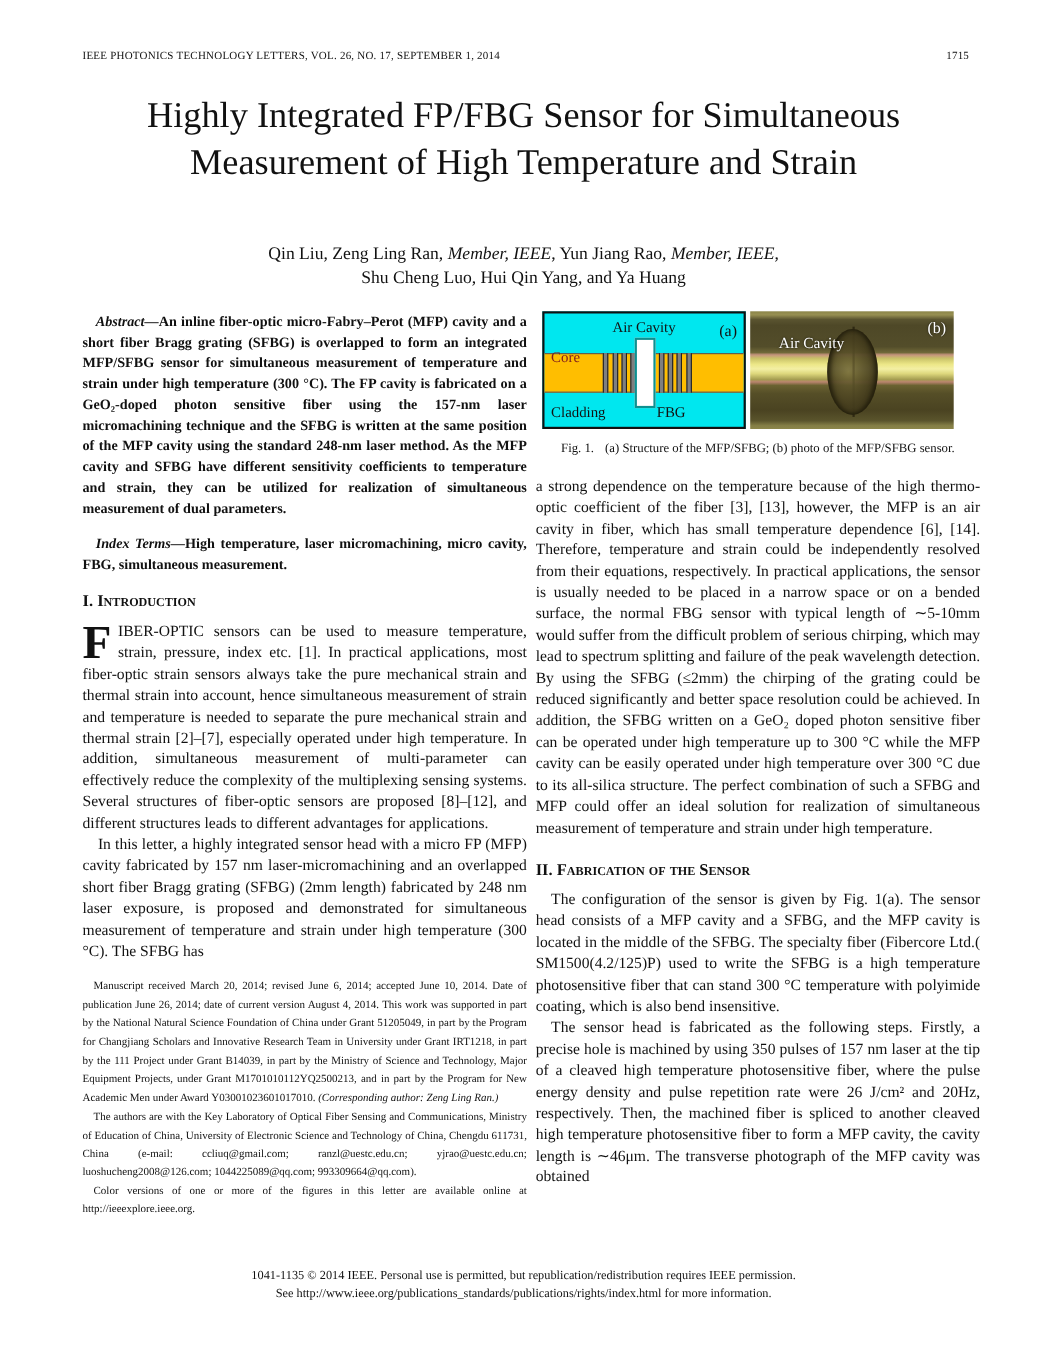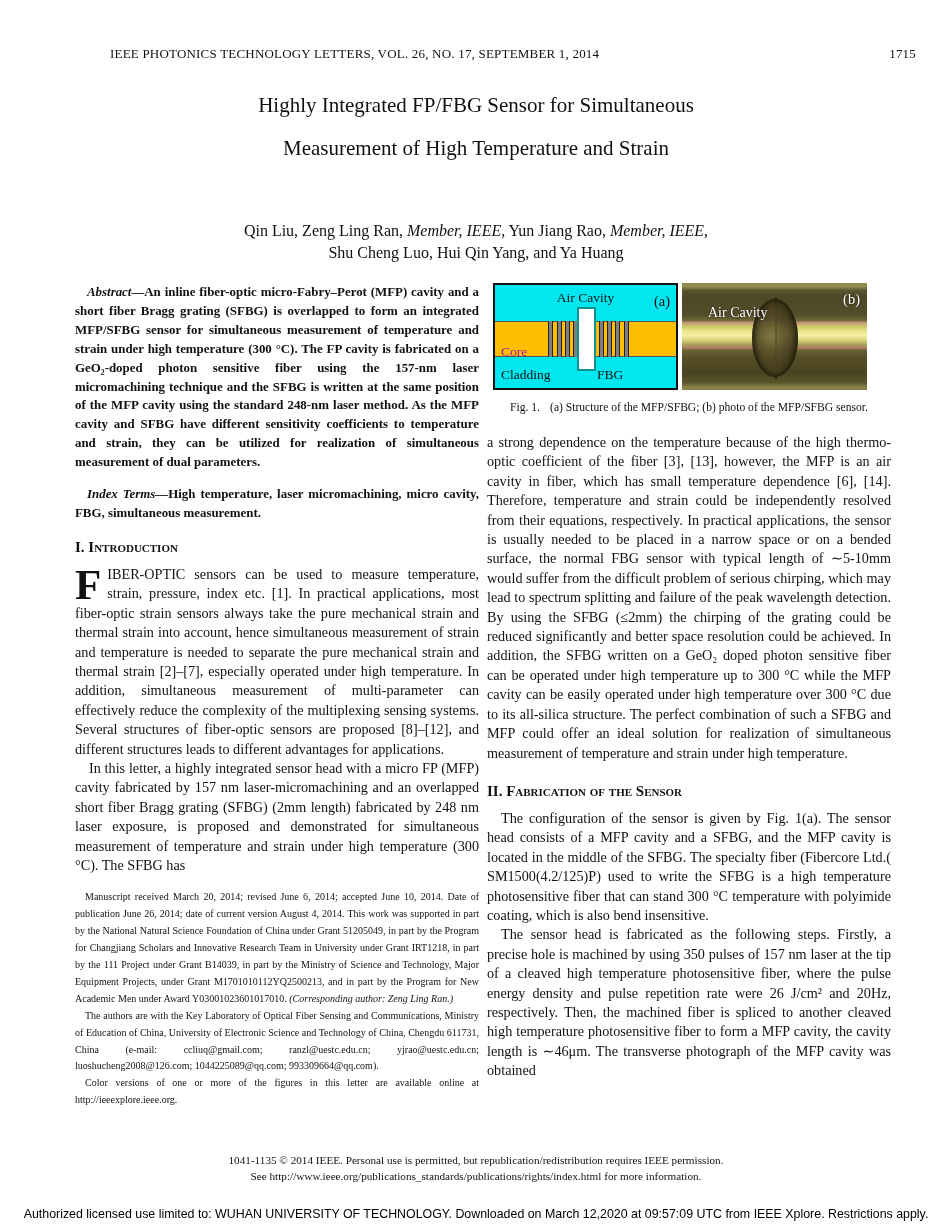--- a/index.html
+++ b/index.html
@@ -7,25 +7,25 @@
   .page {
     position:relative; width:952px; height:1232px; margin:0 auto;
     background:#ffffff; color:#111;
     font-family:"Liberation Serif", serif;
     overflow:hidden;
   }
   
   .running-head {
     position:absolute; top:46px; left:75px; width:806px;
     display:flex; justify-content:space-between;
-    font-size:13px; letter-spacing:.2px;margin-left:35px;
+    font-size:10px; letter-spacing:.2px;
   }
   
   .title-block { position:absolute; top:84px; left:0; width:952px; text-align:center; }
-  .paper-title { font-size:21px; font-weight:normal; line-height:43px; }
+  .paper-title { font-size:33px; font-weight:normal; line-height:43px; }
   .authors { position:absolute; top:180px; left:0; width:952px; text-align:center; font-size:16px; line-height:22px;margin-top:40px; }
   .italic { font-style:italic; }
   
   .col { position:absolute; top:272px; width:404px; text-align:justify;margin-top:11px; }
   .col-left  { left:75px; }
   .col-right { left:487px; }
   
   .abstract, .index-terms {
     font-weight:bold; font-size:12.9px; line-height:18.9px; text-indent:12px;
   }
@@ -52,21 +52,21 @@
   .fig-diagram {
     position:relative; width:185px; height:107px;
     background:#00e7ef; border:2px solid #111;
     font-size:13.5px;
   }
   .fig-core-band { position:absolute; left:0; right:0; top:36px; height:36px; background:#ffbe00; border-top:1px solid #555; border-bottom:1px solid #555; }
   .fbg-stripe { position:absolute; top:36px; height:36px; width:5px; background:#7f7f7f; border-left:1px solid #222; border-right:1px solid #222; }
   .fig-cavity { position:absolute; left:82px; top:22px; width:19px; height:64px; background:#ffffff; border:2px solid #0d9090; }
   .lbl-air-cavity { position:absolute; top:5px; left:0; width:100%; text-align:center; }
   .lbl-a { position:absolute; top:8px; right:6px; font-size:14.5px; }
-  .lbl-core { position:absolute; top:59px; left:6px; color:#a21caf;font-family:Liberation Serif, serif; }
+  .lbl-core { position:absolute; top:32px; left:6px; color:#7f1d1d;font-family:Liberation Serif, serif; }
   .lbl-cladding { position:absolute; bottom:5px; left:6px; }
   .lbl-fbg { position:absolute; bottom:5px; left:102px; }
   .fig-photo {
     position:relative; width:185px; height:107px; overflow:hidden;
     background:
       linear-gradient(180deg,
         #8c864a 0%, #978f52 3%, #5a5430 7%,
         #4e4827 12%, #534d2a 30%,
         #6f6838 35%, rgba(150,60,18,.55) 37%,
         #c9c268 40%, #ece787 45%, #f3efa4 49%,
@@ -174,15 +174,14 @@
 
     <p class="body-par" style="text-indent:14px">The configuration of the sensor is given by Fig. 1(a). The sensor head consists of a MFP cavity and a SFBG, and the MFP cavity is located in the middle of the SFBG. The specialty fiber (Fibercore Ltd.( SM1500(4.2/125)P) used to write the SFBG is a high temperature photosensitive fiber that can stand 300 °C temperature with polyimide coating, which is also bend insensitive.</p>
     <p class="body-par">The sensor head is fabricated as the following steps. Firstly, a precise hole is machined by using 350 pulses of 157 nm laser at the tip of a cleaved high temperature photosensitive fiber, where the pulse energy density and pulse repetition rate were 26 J/cm² and 20Hz, respectively. Then, the machined fiber is spliced to another cleaved high temperature photosensitive fiber to form a MFP cavity, the cavity length is ∼46μm. The transverse photograph of the MFP cavity was obtained</p>
   </div>
 
   <div class="footer">
     <div>1041-1135 © 2014 IEEE. Personal use is permitted, but republication/redistribution requires IEEE permission.</div>
     <div>See http://www.ieee.org/publications_standards/publications/rights/index.html for more information.</div>
   </div>
 
-  <div class="license">Authorized licensed use limited to: WUHAN UNIVERSITY OF TECHNOLOGY. Downloaded on March 12,2020 at 09:57:09 UTC from IEEE Xplore.  Restrictions apply.</div>
 
 </div>
 
 </body></html>

